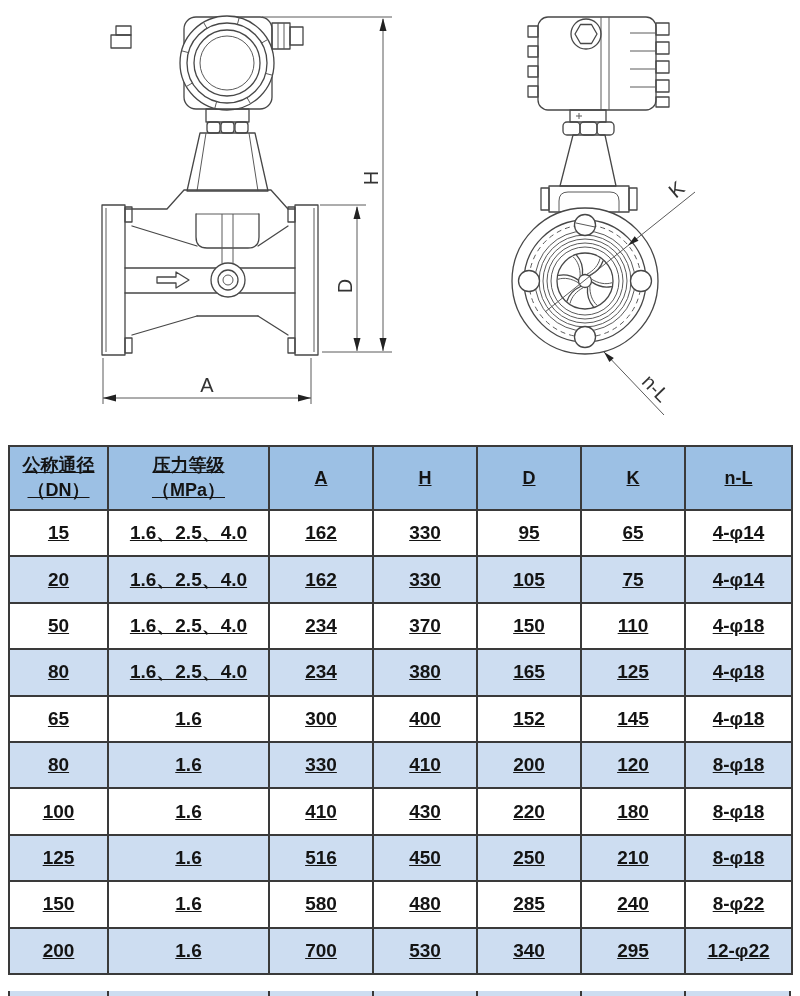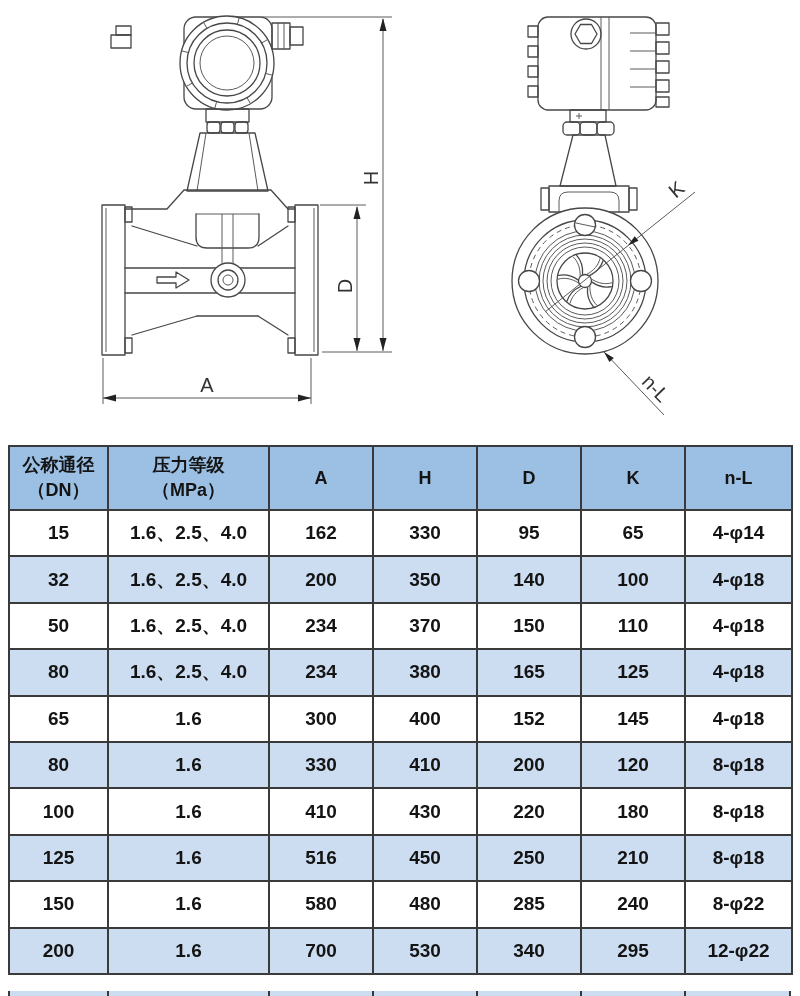--- a/index.html
+++ b/index.html
@@ -20,21 +20,21 @@
   .dim{stroke:#5a5a5a;stroke-width:1;fill:none;}
   .dim-arrow{fill:#222;stroke:none;}
   .dim-text{fill:#333;font-size:20px;font-family:"Liberation Sans",sans-serif;}
   .white-fill{fill:#fff;}
 
   .table-wrap{
     position:absolute;left:8px;top:445px;width:783px;height:530px;
   }
   table{
     border-collapse:collapse;width:100%;height:100%;table-layout:fixed;
-    text-align:center;color:#141414;
+    text-align:center;color:#141414;text-decoration:underline;
   }
   th,td{
     border:2px solid var(--border);
     padding:0;vertical-align:middle;overflow:hidden;white-space:nowrap;
   }
   table{border:2px solid var(--border);}
   thead tr{height:64px;}
   tbody tr{height:38px;padding-left:8px;}
   th{
     background:var(--header-bg);
@@ -296,27 +296,27 @@
         <tr>
           <td>15</td>
           <td>1.6、2.5、4.0</td>
           <td>162</td>
           <td>330</td>
           <td>95</td>
           <td>65</td>
           <td>4-φ14</td>
         </tr>
         <tr class="alt">
-          <td>32</td>
+          <td>20</td>
           <td>1.6、2.5、4.0</td>
-          <td>200</td>
-          <td>350</td>
-          <td>140</td>
-          <td>100</td>
-          <td>4-φ18</td>
+          <td>162</td>
+          <td>330</td>
+          <td>105</td>
+          <td>75</td>
+          <td>4-φ14</td>
         </tr>
         <tr>
           <td>50</td>
           <td>1.6、2.5、4.0</td>
           <td>234</td>
           <td>370</td>
           <td>150</td>
           <td>110</td>
           <td>4-φ18</td>
         </tr>

